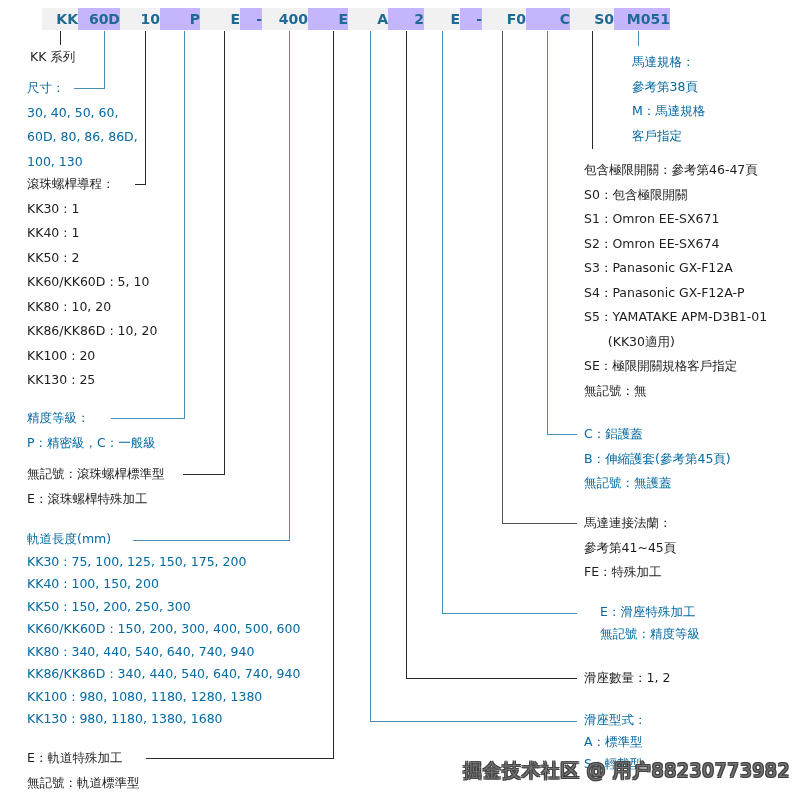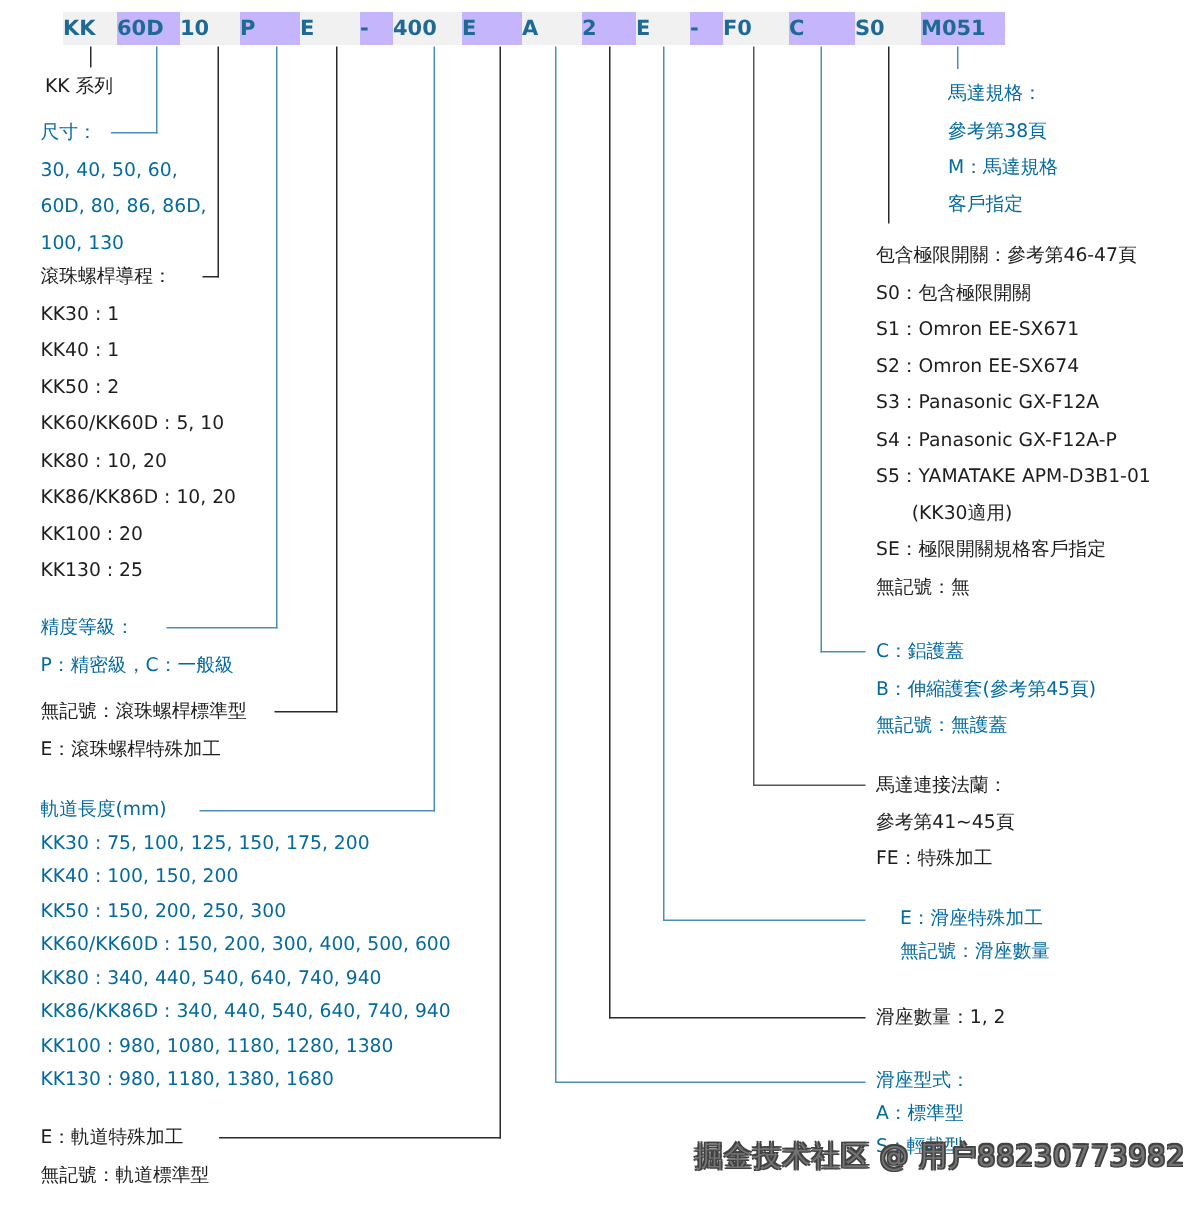--- a/index.html
+++ b/index.html
@@ -1,19 +1,19 @@
 <!DOCTYPE html>
 <html><head>
 <meta charset="utf-8">
 <style>
   html, body { margin: 0; padding: 0; background: #ffffff; }
   body { width: 792px; height: 804px; position: relative; overflow: hidden;
          font-family: "DejaVu Sans", "Liberation Sans", sans-serif; }
   .code-row { position: absolute; top: 8px; left: 42px; height: 22px; display: flex; }
-  .code-cell { height: 22px; line-height: 22px; text-align: left; font-weight: bold;
+  .code-cell { height: 22px; line-height: 22px; text-align: right; font-weight: bold;
                font-size: 14px; color: #1f6a95; font-family: "DejaVu Sans", sans-serif; }
   .code-cell.shade { background: #c4b5fd; }
   .code-cell.plain { background: #f1f1f1; }
   .vline { position: absolute; width: 1.3px; }
   .hline { position: absolute; height: 1.3px; }
   .blk { background: #2a2a2a; }
   .blu { background: #4a8fb5; }
   .txt { position: absolute; font-size: 12.5px; line-height: 24.5px; white-space: nowrap; }
   .txt div { height: 24.5px; }
   .c-black { color: #1d1d1d; }
@@ -158,21 +158,21 @@
 </div>
 
 <div class="txt c-black" style="left:584px; top:511px">
   <div>馬達連接法蘭：</div>
   <div>參考第41~45頁</div>
   <div>FE：特殊加工</div>
 </div>
 
 <div class="txt c-blue" style="left:600px; top:601px; line-height:22px">
   <div style="height:22px">E：滑座特殊加工</div>
-  <div style="height:22px">無記號：滑座數量</div>
+  <div style="height:22px">無記號：精度等級</div>
 </div>
 
 <div class="txt c-black" style="left:584px; top:666px">
   <div>滑座數量：1, 2</div>
 </div>
 
 <div class="txt c-blue" style="left:584px; top:709px; line-height:22px">
   <div style="height:22px">滑座型式：</div>
   <div style="height:22px">A：標準型</div>
   <div style="height:22px">S：輕載型</div>

